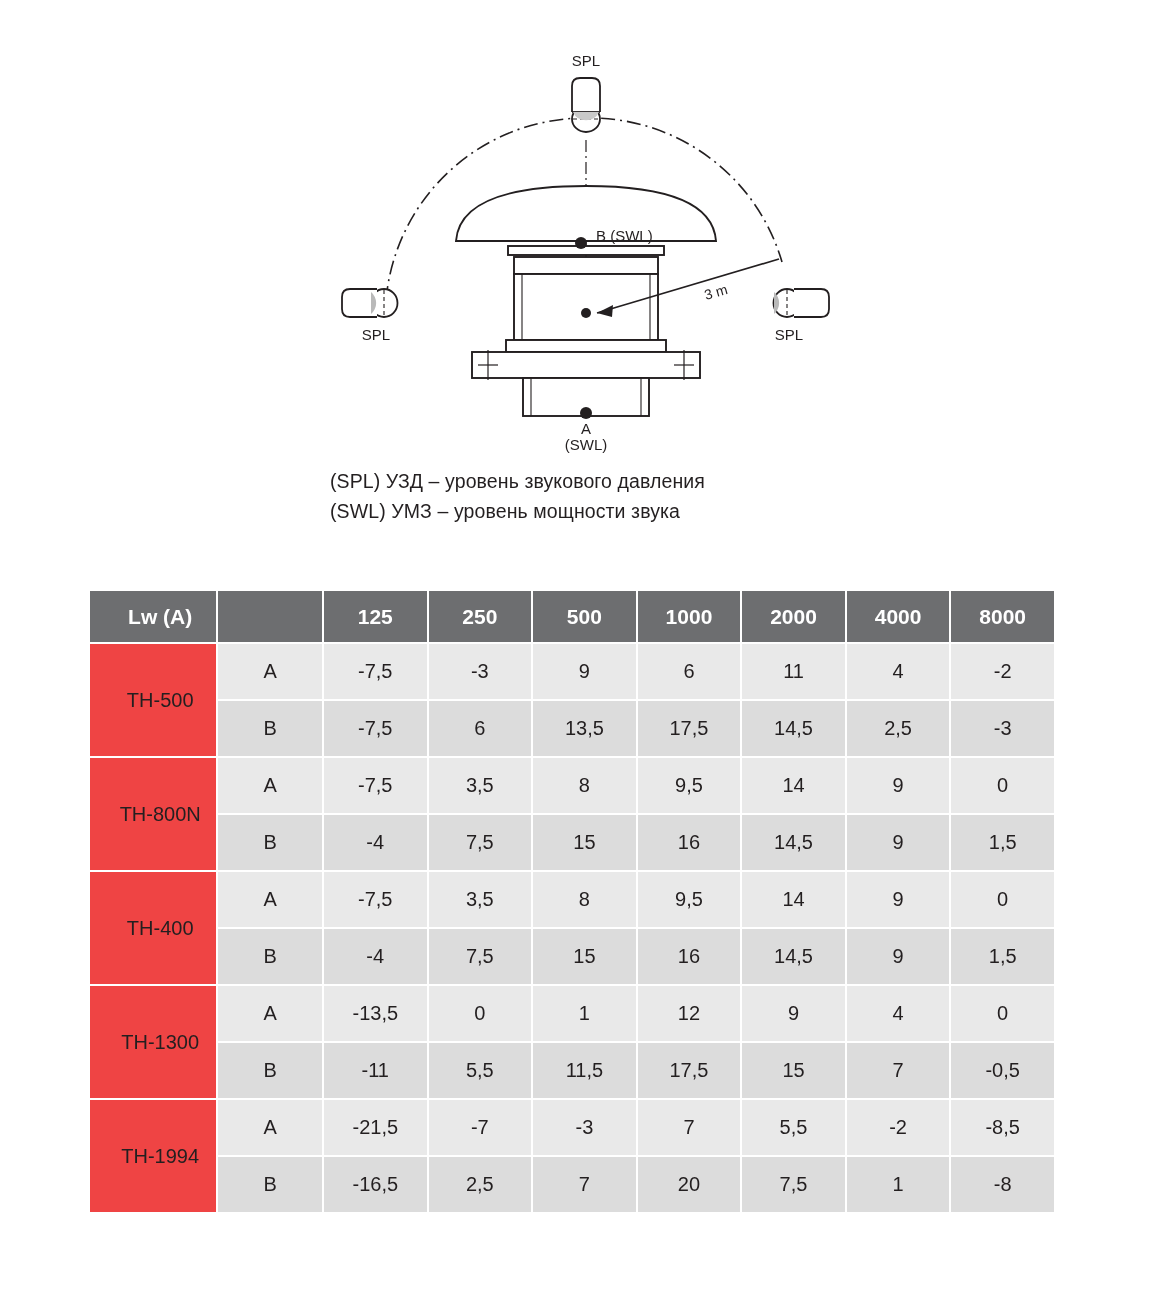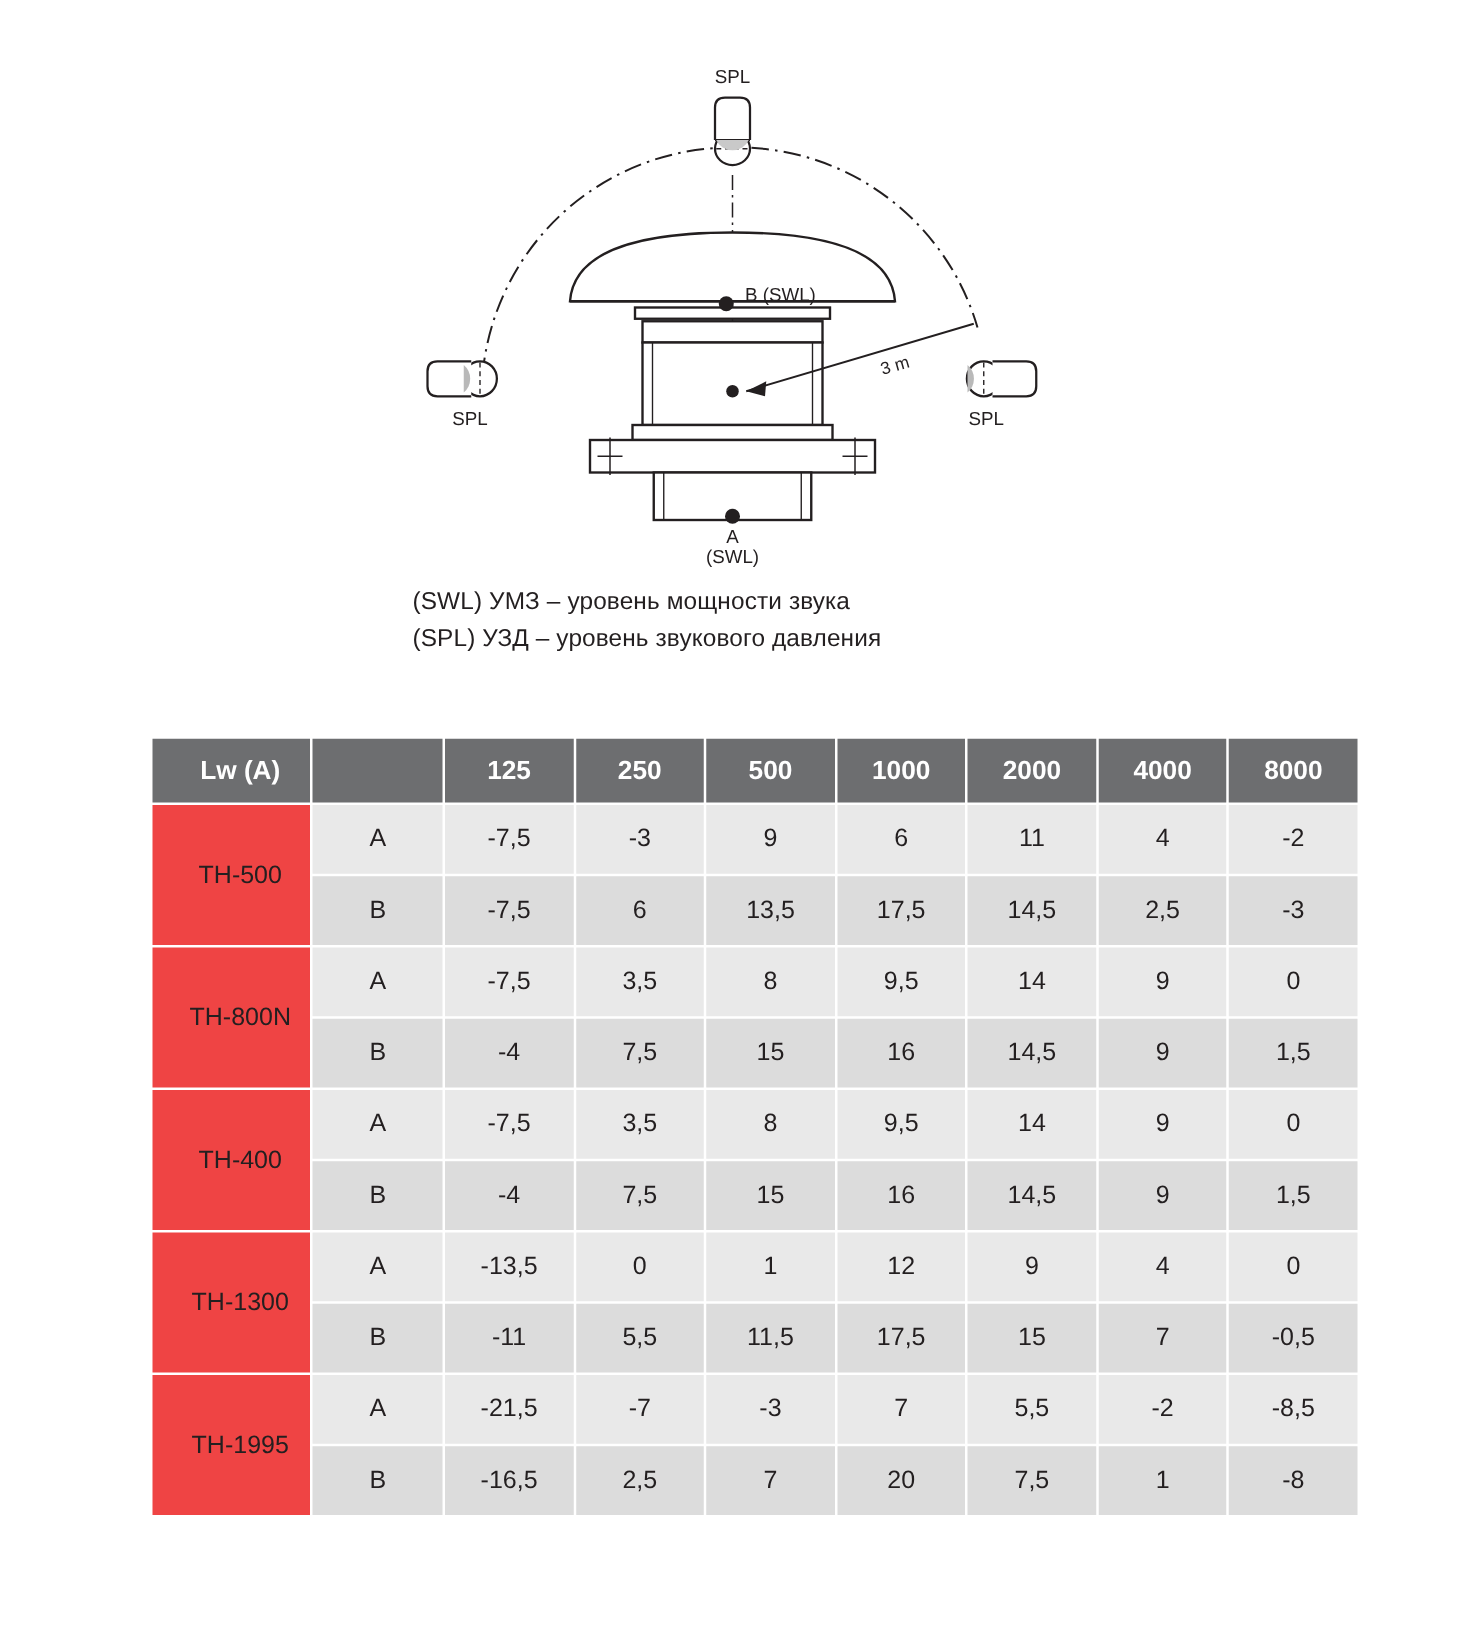--- a/index.html
+++ b/index.html
@@ -35,21 +35,21 @@
     font-size: 19.5px;
     line-height: 30px;
     color: #231f20;
     letter-spacing: 0.1px;
   }
   .legend div { white-space: nowrap; }
 
   
   .table-wrap {
     position: absolute;
-    left: 120px;
+    left: 88px;
     top: 589px;
     width: 968px;
   }
   table.data {
     border-collapse: separate;
     border-spacing: 2px;
     width: 968px;
     table-layout: fixed;
   }
   table.data td, table.data th {
@@ -192,22 +192,22 @@
     <text x="596" y="241" font-family="Liberation Sans, sans-serif" font-size="15" fill="#231f20">B (SWL)</text>
 
     <text x="586" y="434" text-anchor="middle" font-family="Liberation Sans, sans-serif" font-size="15" fill="#231f20">A</text>
 
     <text x="586" y="450" text-anchor="middle" font-family="Liberation Sans, sans-serif" font-size="15" fill="#231f20">(SWL)</text>
 
     <text x="706" y="300" font-family="Liberation Sans, sans-serif" font-size="14" fill="#231f20" transform="rotate(-16 706 300)">3 m</text>
   </svg>
 
   <div class="legend">
+    <div>(SPL) УЗД – уровень звукового давления</div>
     <div>(SWL) УМЗ – уровень мощности звука</div>
-    <div>(SPL) УЗД – уровень звукового давления</div>
   </div>
 </div>
 
 <div class="table-wrap">
   <table class="data">
     <colgroup>
       <col class="col-model">
         <col class="col-ab">
       <col class="col-v">
         <col class="col-v">
@@ -318,21 +318,21 @@
         <td class="val alt">-11</td>
         <td class="val alt">5,5</td>
         <td class="val alt">11,5</td>
         <td class="val alt">17,5</td>
         <td class="val alt">15</td>
         <td class="val alt">7</td>
         <td class="val alt">-0,5</td>
       </tr>
 
       <tr>
-        <td class="model" rowspan="2">TH-1995</td>
+        <td class="model" rowspan="2">TH-1994</td>
         <td class="ab">A</td>
         <td class="val">-21,5</td>
         <td class="val">-7</td>
         <td class="val">-3</td>
         <td class="val">7</td>
         <td class="val">5,5</td>
         <td class="val">-2</td>
         <td class="val">-8,5</td>
       </tr>
 

